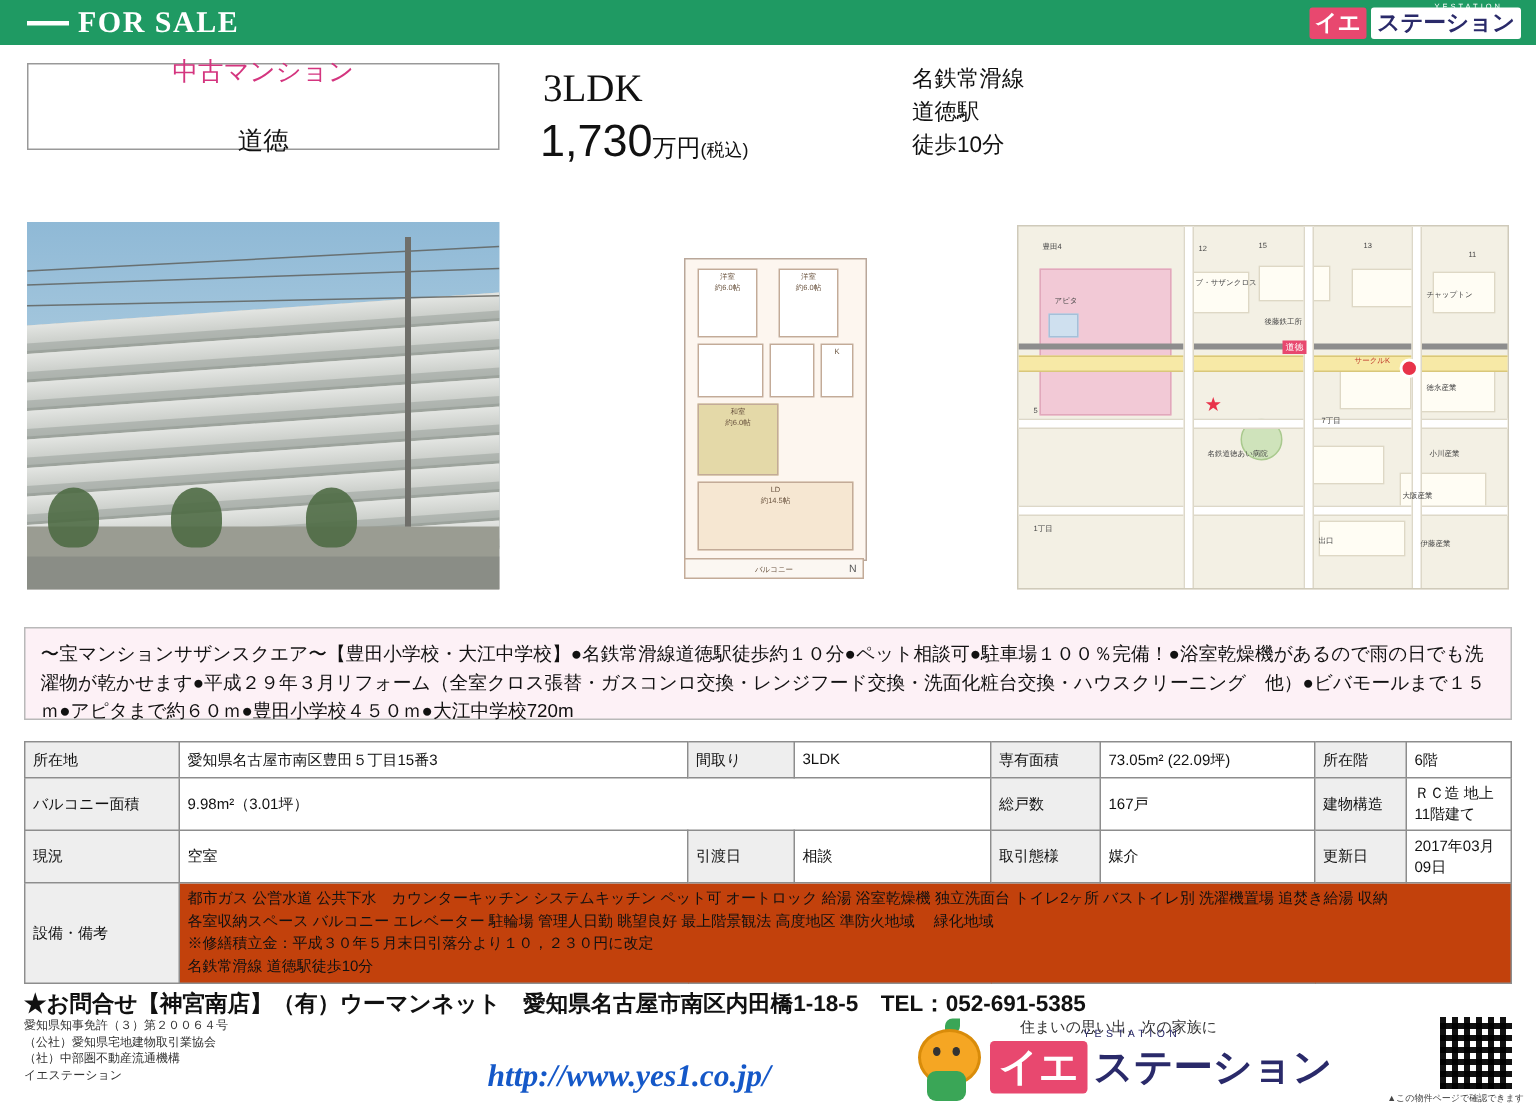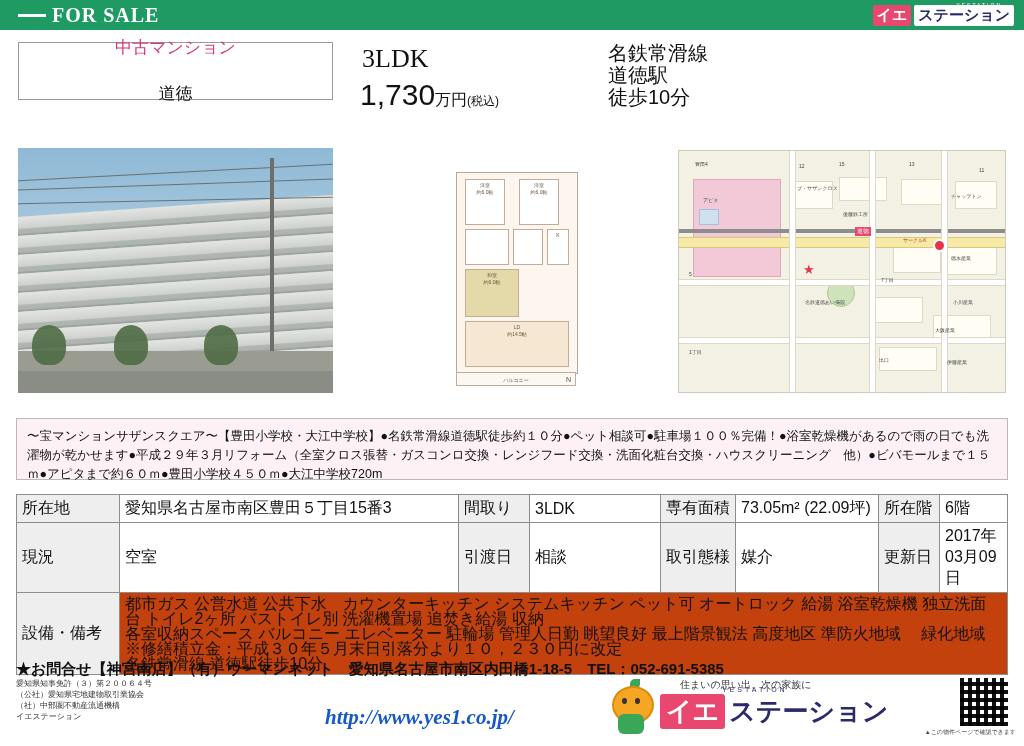--- a/index.html
+++ b/index.html
@@ -57,21 +57,21 @@
   .price{
     position:absolute;left:360px;top:78px;
     font-family:Liberation Sans, sans-serif;color:#111;
   }
   .price .num{font-size:30px;}
   .price .man{font-size:16px;}
   .price .tax{font-size:12px;}
 
   .access{
     position:absolute;left:608px;top:42px;
-    font-size:20px;line-height:22px;color:#111;
+    font-size:15px;line-height:22px;color:#111;
   }
 
   
   .photo{
     position:absolute;left:18px;top:148px;width:315px;height:245px;
     background:linear-gradient(#8fb9d6 0%, #a8c9de 38%, #b9cbd5 45%, #b2b2ae 100%);
     overflow:hidden;
   }
   .bldg{
     position:absolute;left:0;top:58px;width:315px;height:170px;
@@ -151,21 +151,21 @@
   
   .comment{
     position:absolute;left:16px;top:418px;width:992px;height:62px;
     border:1px solid #b9b9b9;background:#fdf1f6;box-sizing:border-box;
     padding:8px 10px;font-size:12.5px;line-height:19px;color:#111;
   }
 
   
   table.spec{
     position:absolute;left:16px;top:494px;width:992px;
-    border-collapse:collapse;font-size:16px;color:#111;
+    border-collapse:collapse;font-size:10px;color:#111;
   }
   table.spec td{
     border:1px solid #8d8d8d;padding:3px 5px;vertical-align:middle;height:17px;
   }
   td.lbl{background:#eeeeee;white-space:nowrap;}
   td.val{background:#ffffff;}
   td.notes{background:#c2410c;line-height:15px;padding:4px 6px;}
 
   
   .contact{
@@ -360,20 +360,28 @@
     <td class="lbl" style="width:92px;">所在地</td>
     <td class="val" style="width:328px;">愛知県名古屋市南区豊田５丁目15番3</td>
     <td class="lbl" style="width:60px;">間取り</td>
     <td class="val" style="width:120px;">3LDK</td>
     <td class="lbl" style="width:62px;">専有面積</td>
     <td class="val" style="width:132px;">73.05m² (22.09坪)</td>
     <td class="lbl" style="width:50px;">所在階</td>
     <td class="val">6階</td>
   </tr>
   <tr>
+    <td class="lbl">バルコニー面積</td>
+    <td class="val" colspan="3">9.98m²（3.01坪）</td>
+    <td class="lbl">総戸数</td>
+    <td class="val">167戸</td>
+    <td class="lbl">建物構造</td>
+    <td class="val">ＲＣ造 地上11階建て</td>
+  </tr>
+  <tr>
     <td class="lbl">現況</td>
     <td class="val">空室</td>
     <td class="lbl">引渡日</td>
     <td class="val">相談</td>
     <td class="lbl">取引態様</td>
     <td class="val">媒介</td>
     <td class="lbl">更新日</td>
     <td class="val">2017年03月09日</td>
   </tr>
   <tr>

